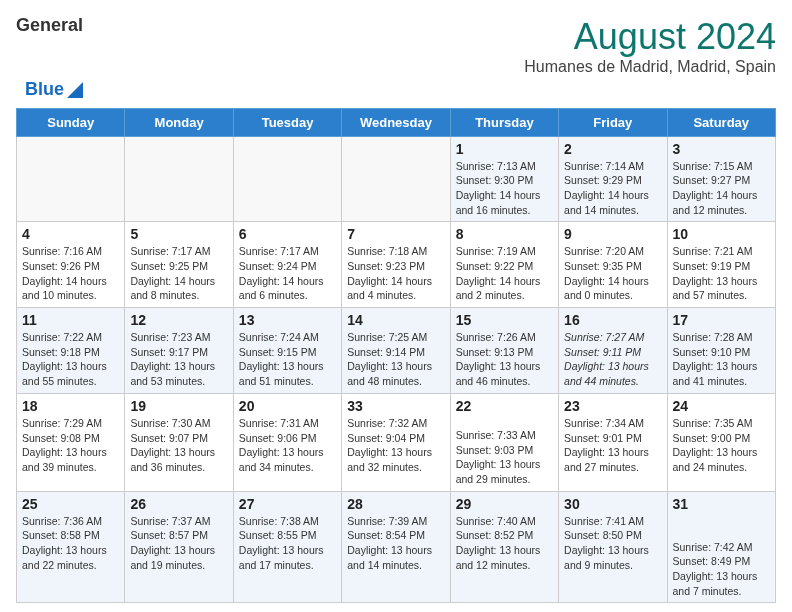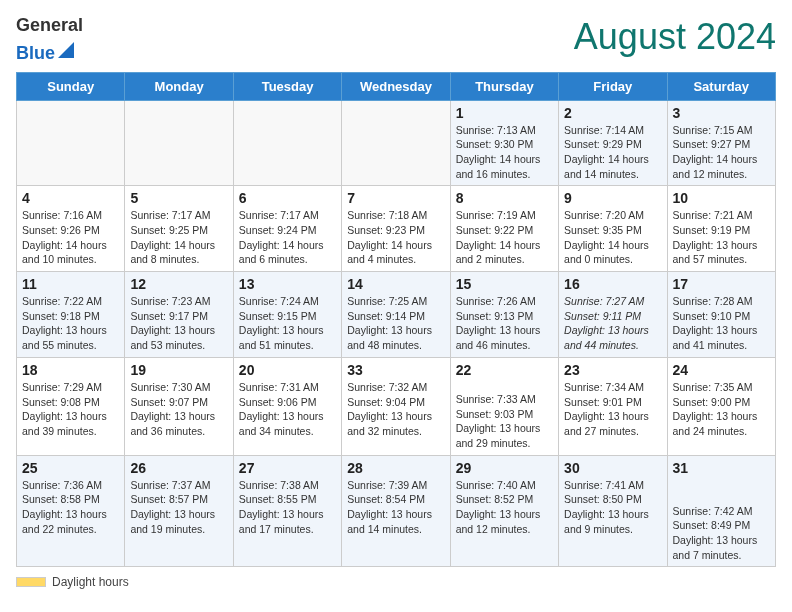--- a/index.html
+++ b/index.html
@@ -23,21 +23,20 @@
     }
     .logo-text-general {
       font-size: 18px;
       font-weight: bold;
       color: #333;
     }
     .logo-text-blue {
       font-size: 18px;
       font-weight: bold;
       color: #1a6abf;
-      margin-top: 8px;
     }
     .title-area {
       text-align: right;
     }
     .main-title {
       font-size: 36px;
       font-weight: normal;
       color: #0f766e;
     }
     .subtitle {
@@ -101,32 +100,33 @@
       background: #ffd966;
       border: 1px solid #ccc;
       vertical-align: middle;
     }
   </style>
 </head>
 <body>
 
 <div class="header-area">
   <div class="logo">
-    <div style="display:flex; flex-direction:column; align-items:flex-start; line-height:1.1;">
+    <div style="display:flex; flex-direction:column; align-items:flex-end; line-height:1.1;gap:44px;">
       <span class="logo-text-general">General</span>
       <span style="display:flex; align-items:center;">
         <span class="logo-text-blue">Blue</span>
         <svg width="16" height="16" viewBox="0 0 16 16" style="margin-left:3px;">
           <polygon points="0,16 16,16 16,0" fill="#1a6abf"></polygon>
         </svg>
       </span>
     </div>
   </div>
   <div class="title-area">
     <div class="main-title">August 2024</div>
+    <div class="subtitle">Humanes de Madrid, Madrid, Spain</div>
   </div>
 </div>
 
 <table>
   <thead>
     <tr>
     <th>Sunday</th>
         <th>Monday</th>
         <th>Tuesday</th>
         <th>Wednesday</th>

